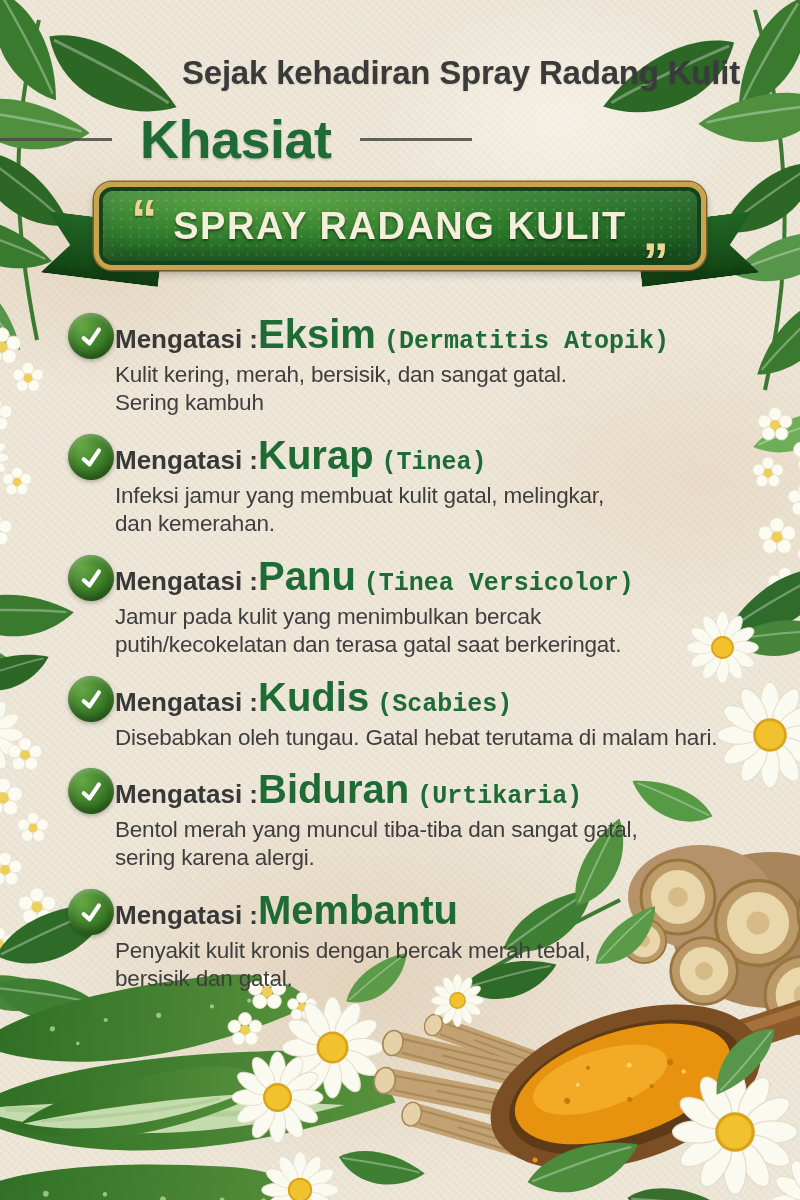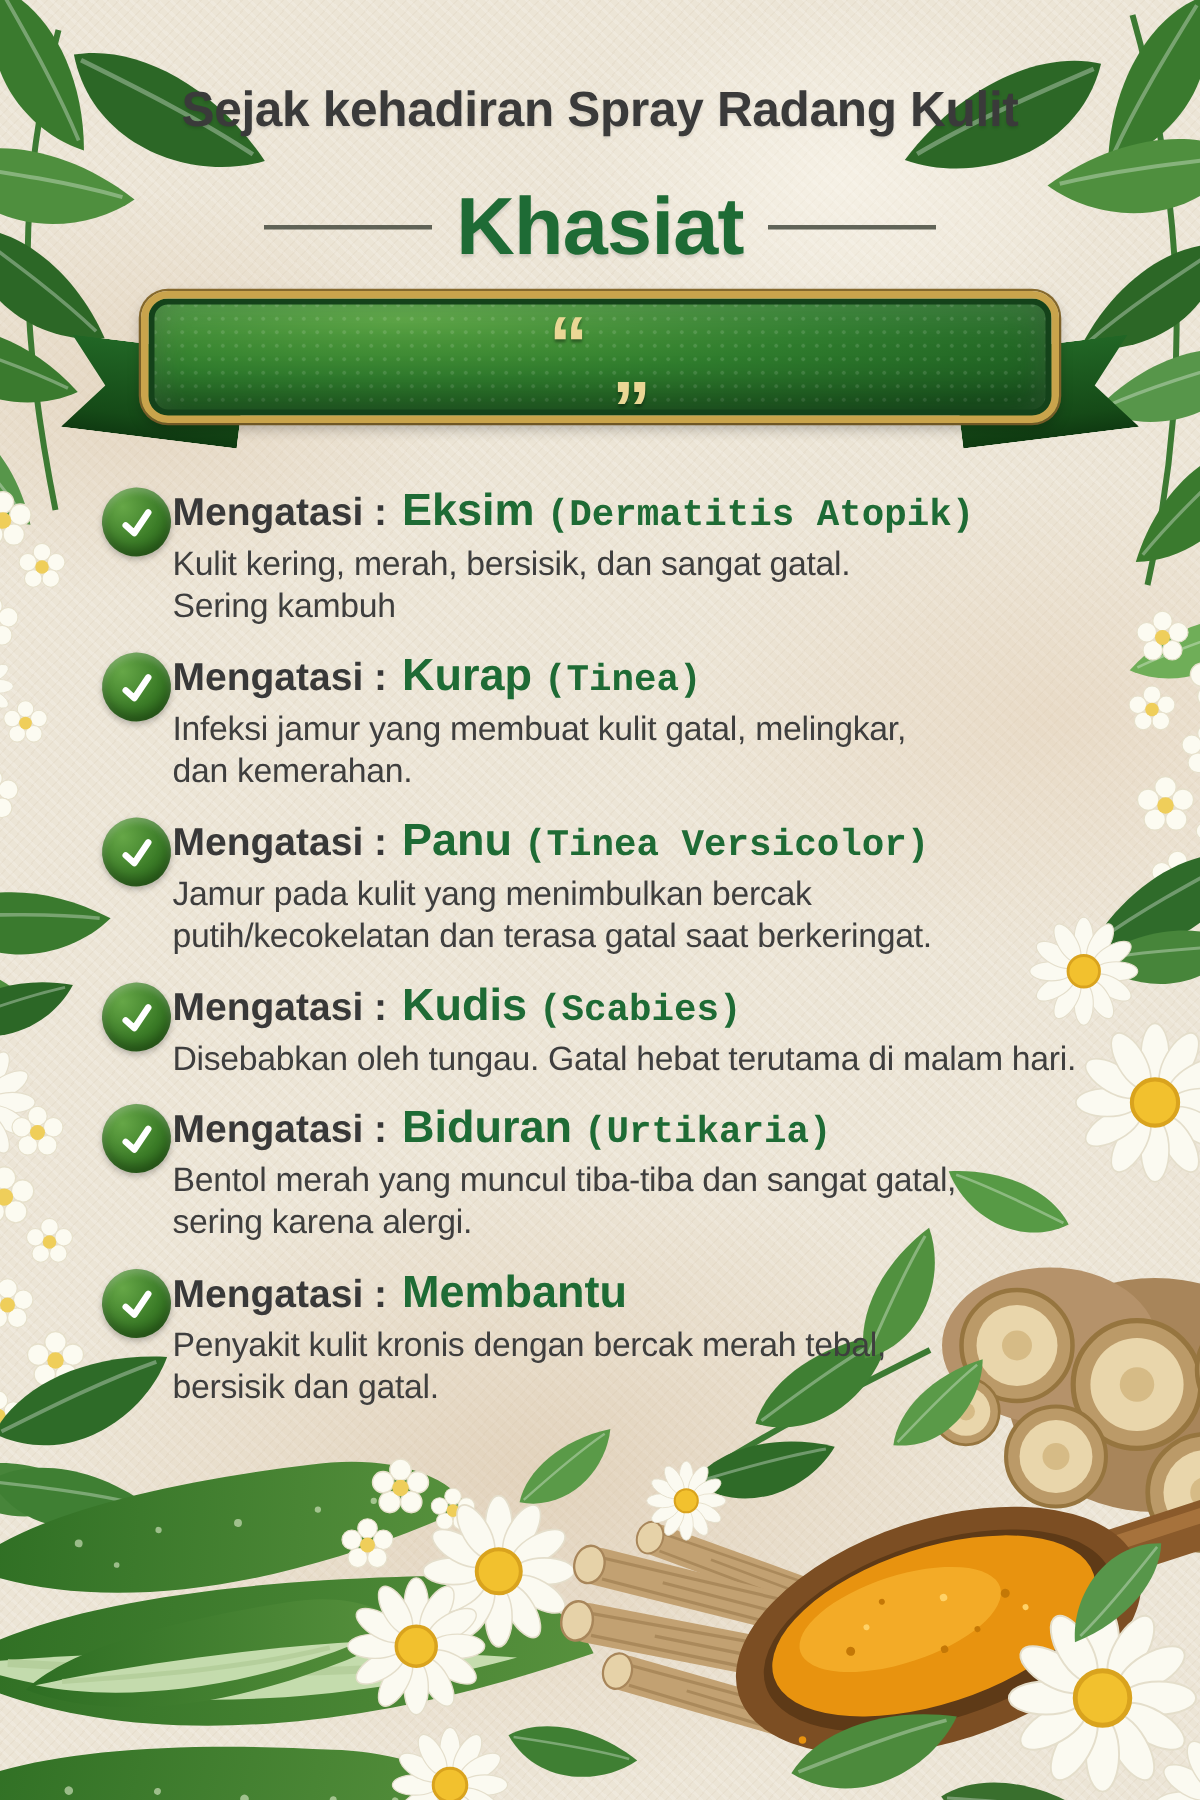--- a/index.html
+++ b/index.html
@@ -17,32 +17,32 @@
       repeating-linear-gradient(43deg, rgba(255,255,255,.16) 0 2px, transparent 2px 6px),
       repeating-linear-gradient(-47deg, rgba(176,148,116,.07) 0 1px, transparent 1px 5px);
   }
 
   .dec{ position:absolute; z-index:1; pointer-events:none; }
   .dec svg{ overflow:visible; display:block; }
 
   .content{ position:relative; z-index:2; }
 
   .title{
-    margin:52px 60px 0; text-align:center;
+    margin:52px 60px 0; text-align:right;
     font-size:33px; line-height:1.28; font-weight:700; color:#3a3a3a;
     letter-spacing:-.2px; text-shadow:0 1px 2px rgba(0,0,0,.12);
   }
   .subtitle{
     margin-top:19px; text-align:center;
     font-size:35px; font-weight:700; color:#9e1d24;
     text-shadow:0 1px 2px rgba(0,0,0,.1);
   }
 
   .khasiat-row{
-    margin-top:26px; display:flex; align-items:center; justify-content:center; gap:16px;
+    margin-top:14px; display:flex; align-items:center; gap:28px;
   }
   .rule{ width:112px; height:3px; background:#474b40; opacity:.85; }
   .heading{
     font-size:54px; font-weight:800; color:#1e6b35; letter-spacing:-.5px;
     text-shadow:0 2px 2px rgba(0,0,0,.15);
   }
 
   .banner-wrap{ position:relative; width:612px; margin:12px auto 0; height:96px; }
   .tail{
     position:absolute; top:36px; width:118px; height:62px; z-index:0;
@@ -82,21 +82,21 @@
   .check{
     flex:0 0 auto; width:46px; height:46px; margin-top:1px;
     border-radius:50%;
     background:radial-gradient(circle at 32% 26%, #66a747, #3c7d28 55%, #215a12 100%);
     box-shadow:inset 0 -5px 8px rgba(0,0,0,.28), inset 0 3px 5px rgba(255,255,255,.25), 0 2px 4px rgba(0,0,0,.25);
     display:flex; align-items:center; justify-content:center;
     transform:rotate(-5deg);
   }
   .item-head{ display:flex; align-items:baseline; flex-wrap:wrap; }
   .item-label{ font-size:26px; font-weight:700; color:#383838; }
-  .item-name{ font-size:30px; font-weight:700; color:#1e6b35; margin-left:10px; }
+  .item-name{ font-size:40px; font-weight:700; color:#1e6b35; margin-left:0; }
   .item-qual{ font-size:25px; font-weight:700; color:#1e6b35; margin-left:8px;font-family:Liberation Mono, monospace; }
   .item-desc{
     margin-top:4px; font-size:22.5px; line-height:1.24; color:#3e3e3e;
     letter-spacing:-.2px; white-space:pre-line;
   }
 </style>
 </head>
 <body>
 
 <svg width="0" height="0" style="position:absolute" aria-hidden="true">
@@ -346,20 +346,21 @@
       <div class="rule"></div>
       <div class="heading">Khasiat</div>
       <div class="rule"></div>
     </div>
 
     <div class="banner-wrap">
       <div class="tail tail-left"></div>
       <div class="tail tail-right"></div>
       <div class="banner">
         <span class="quote quote-open">“</span>
+        <span class="banner-text">SPRAY RADANG KULIT</span>
         <span class="quote quote-close">„</span>
       </div>
     </div>
 
     <div class="items">
 
         <div class="item">
           <span class="check">
             <svg viewBox="0 0 24 24" width="27" height="27" aria-hidden="true">
               <path d="M5 13 L9.7 18 L19 6.5" fill="none" stroke="#ffffff" stroke-width="3.8" stroke-linecap="round" stroke-linejoin="round"></path>

